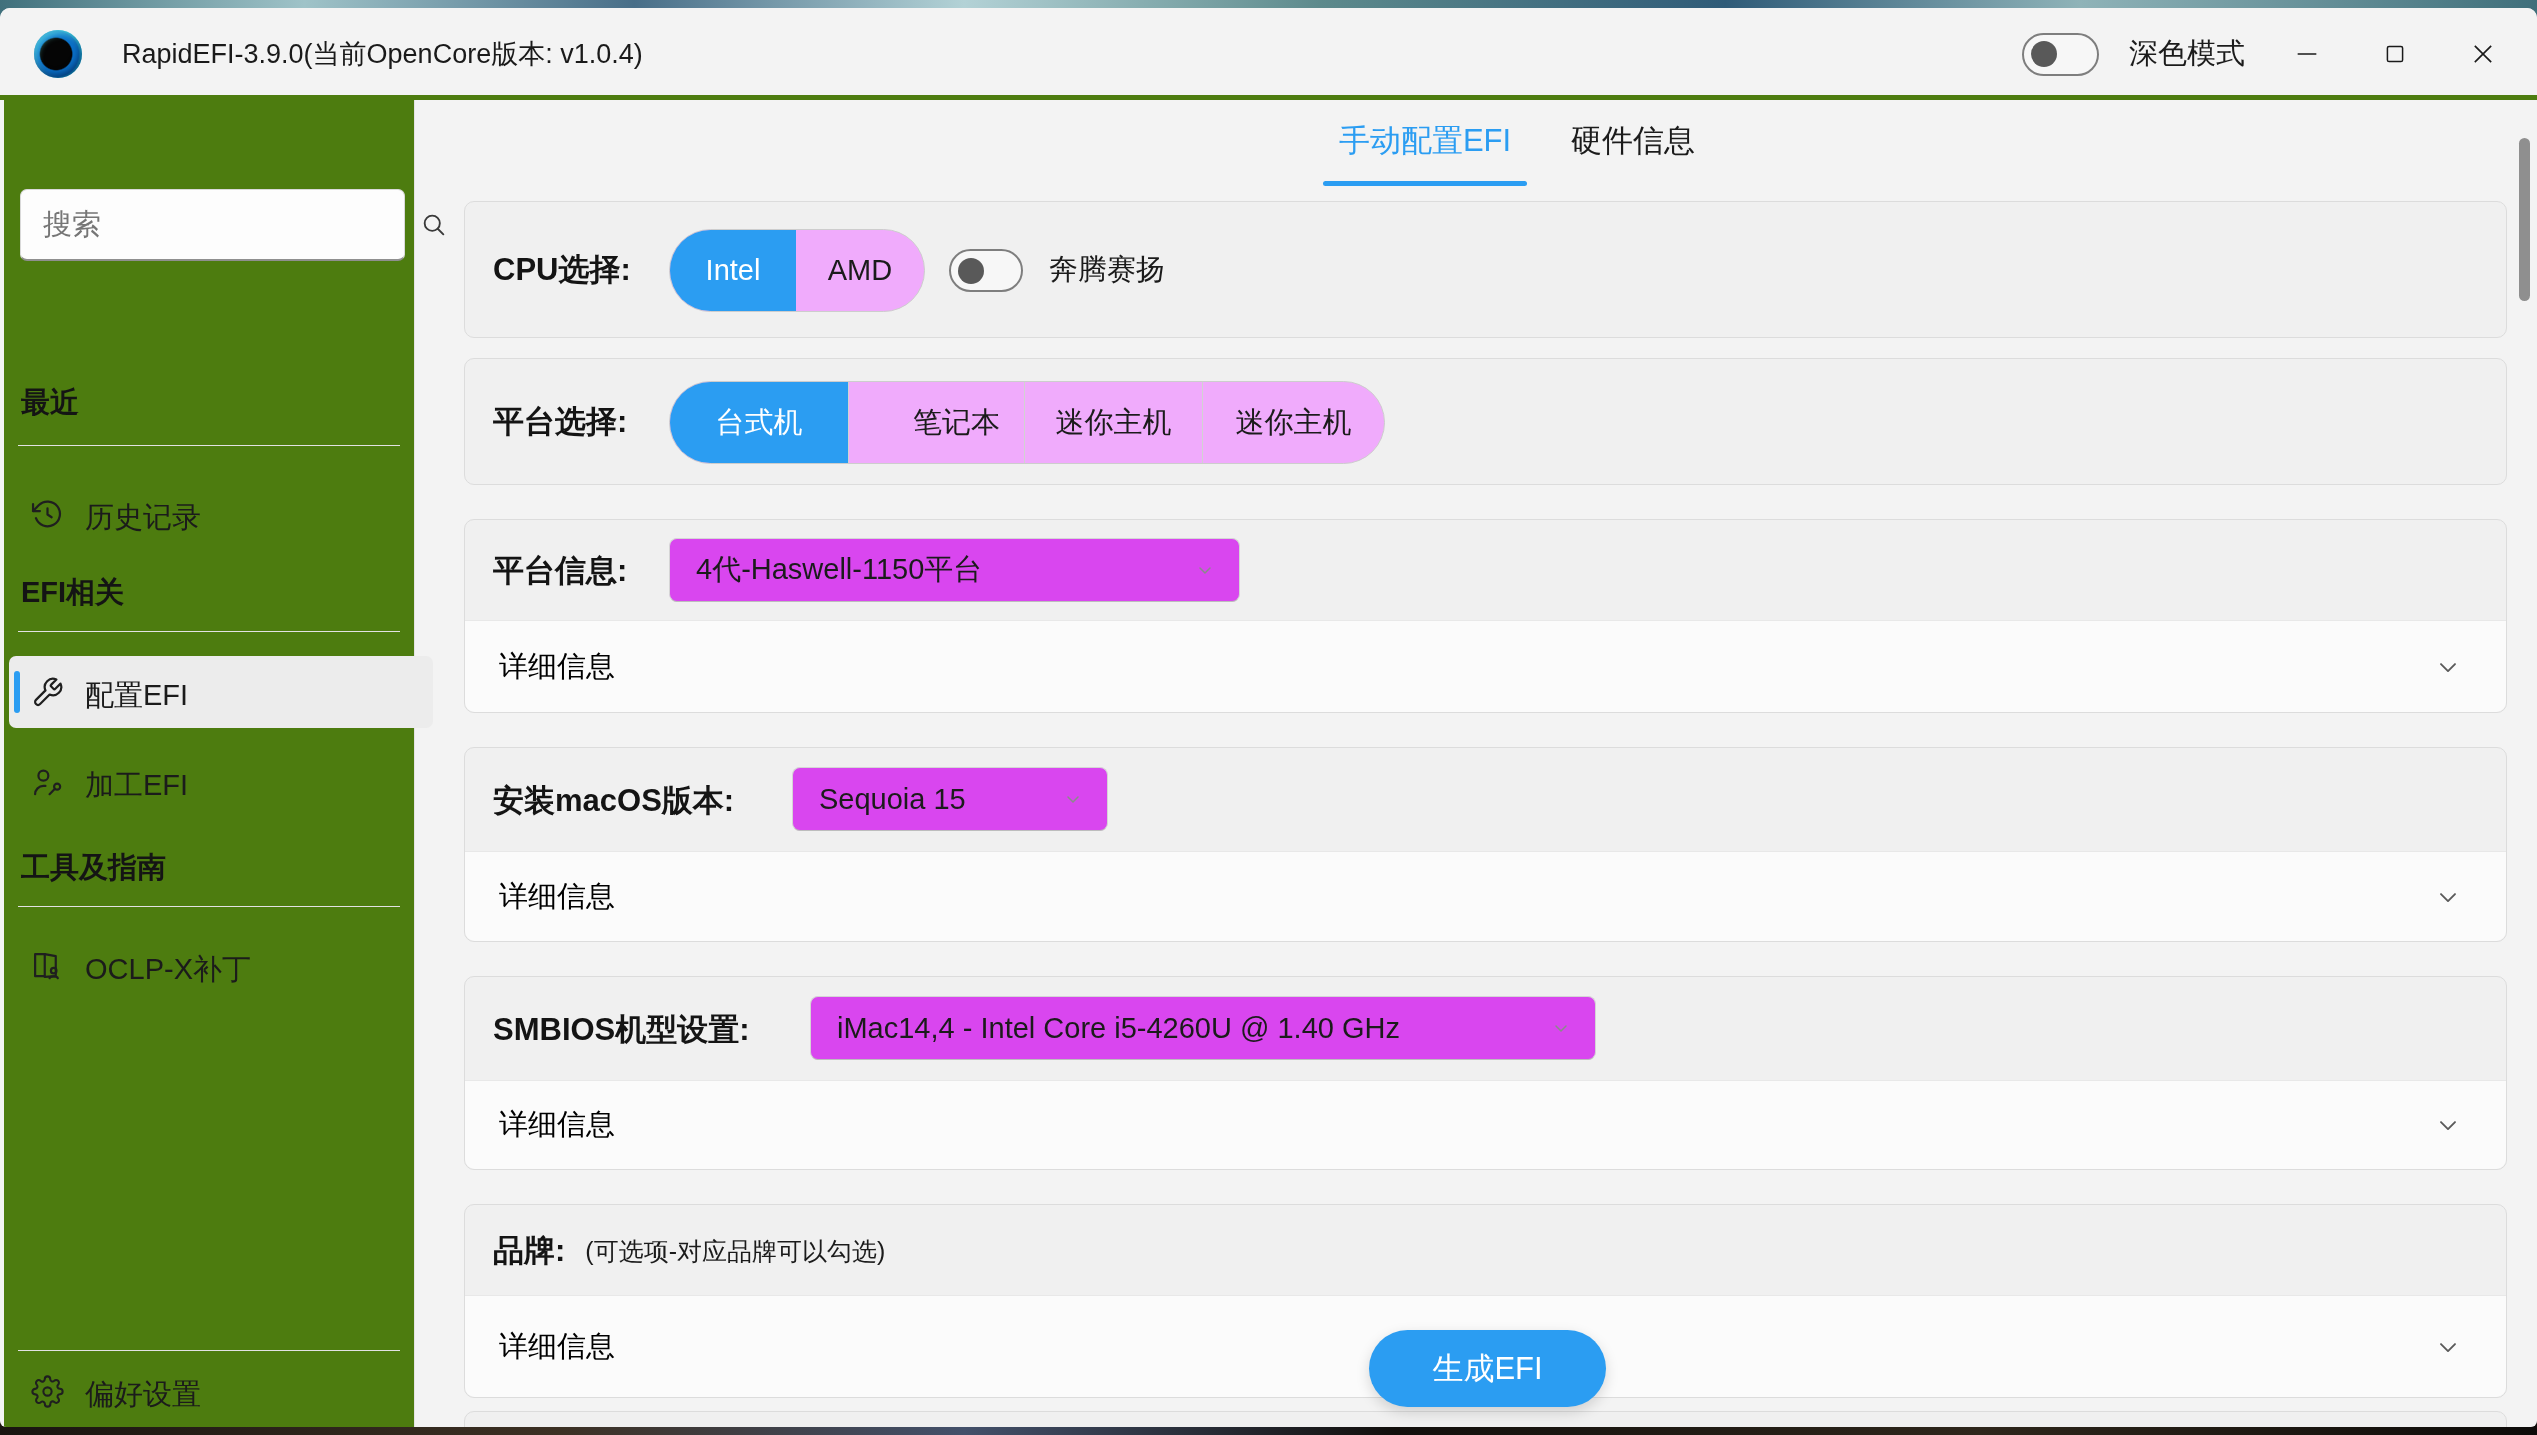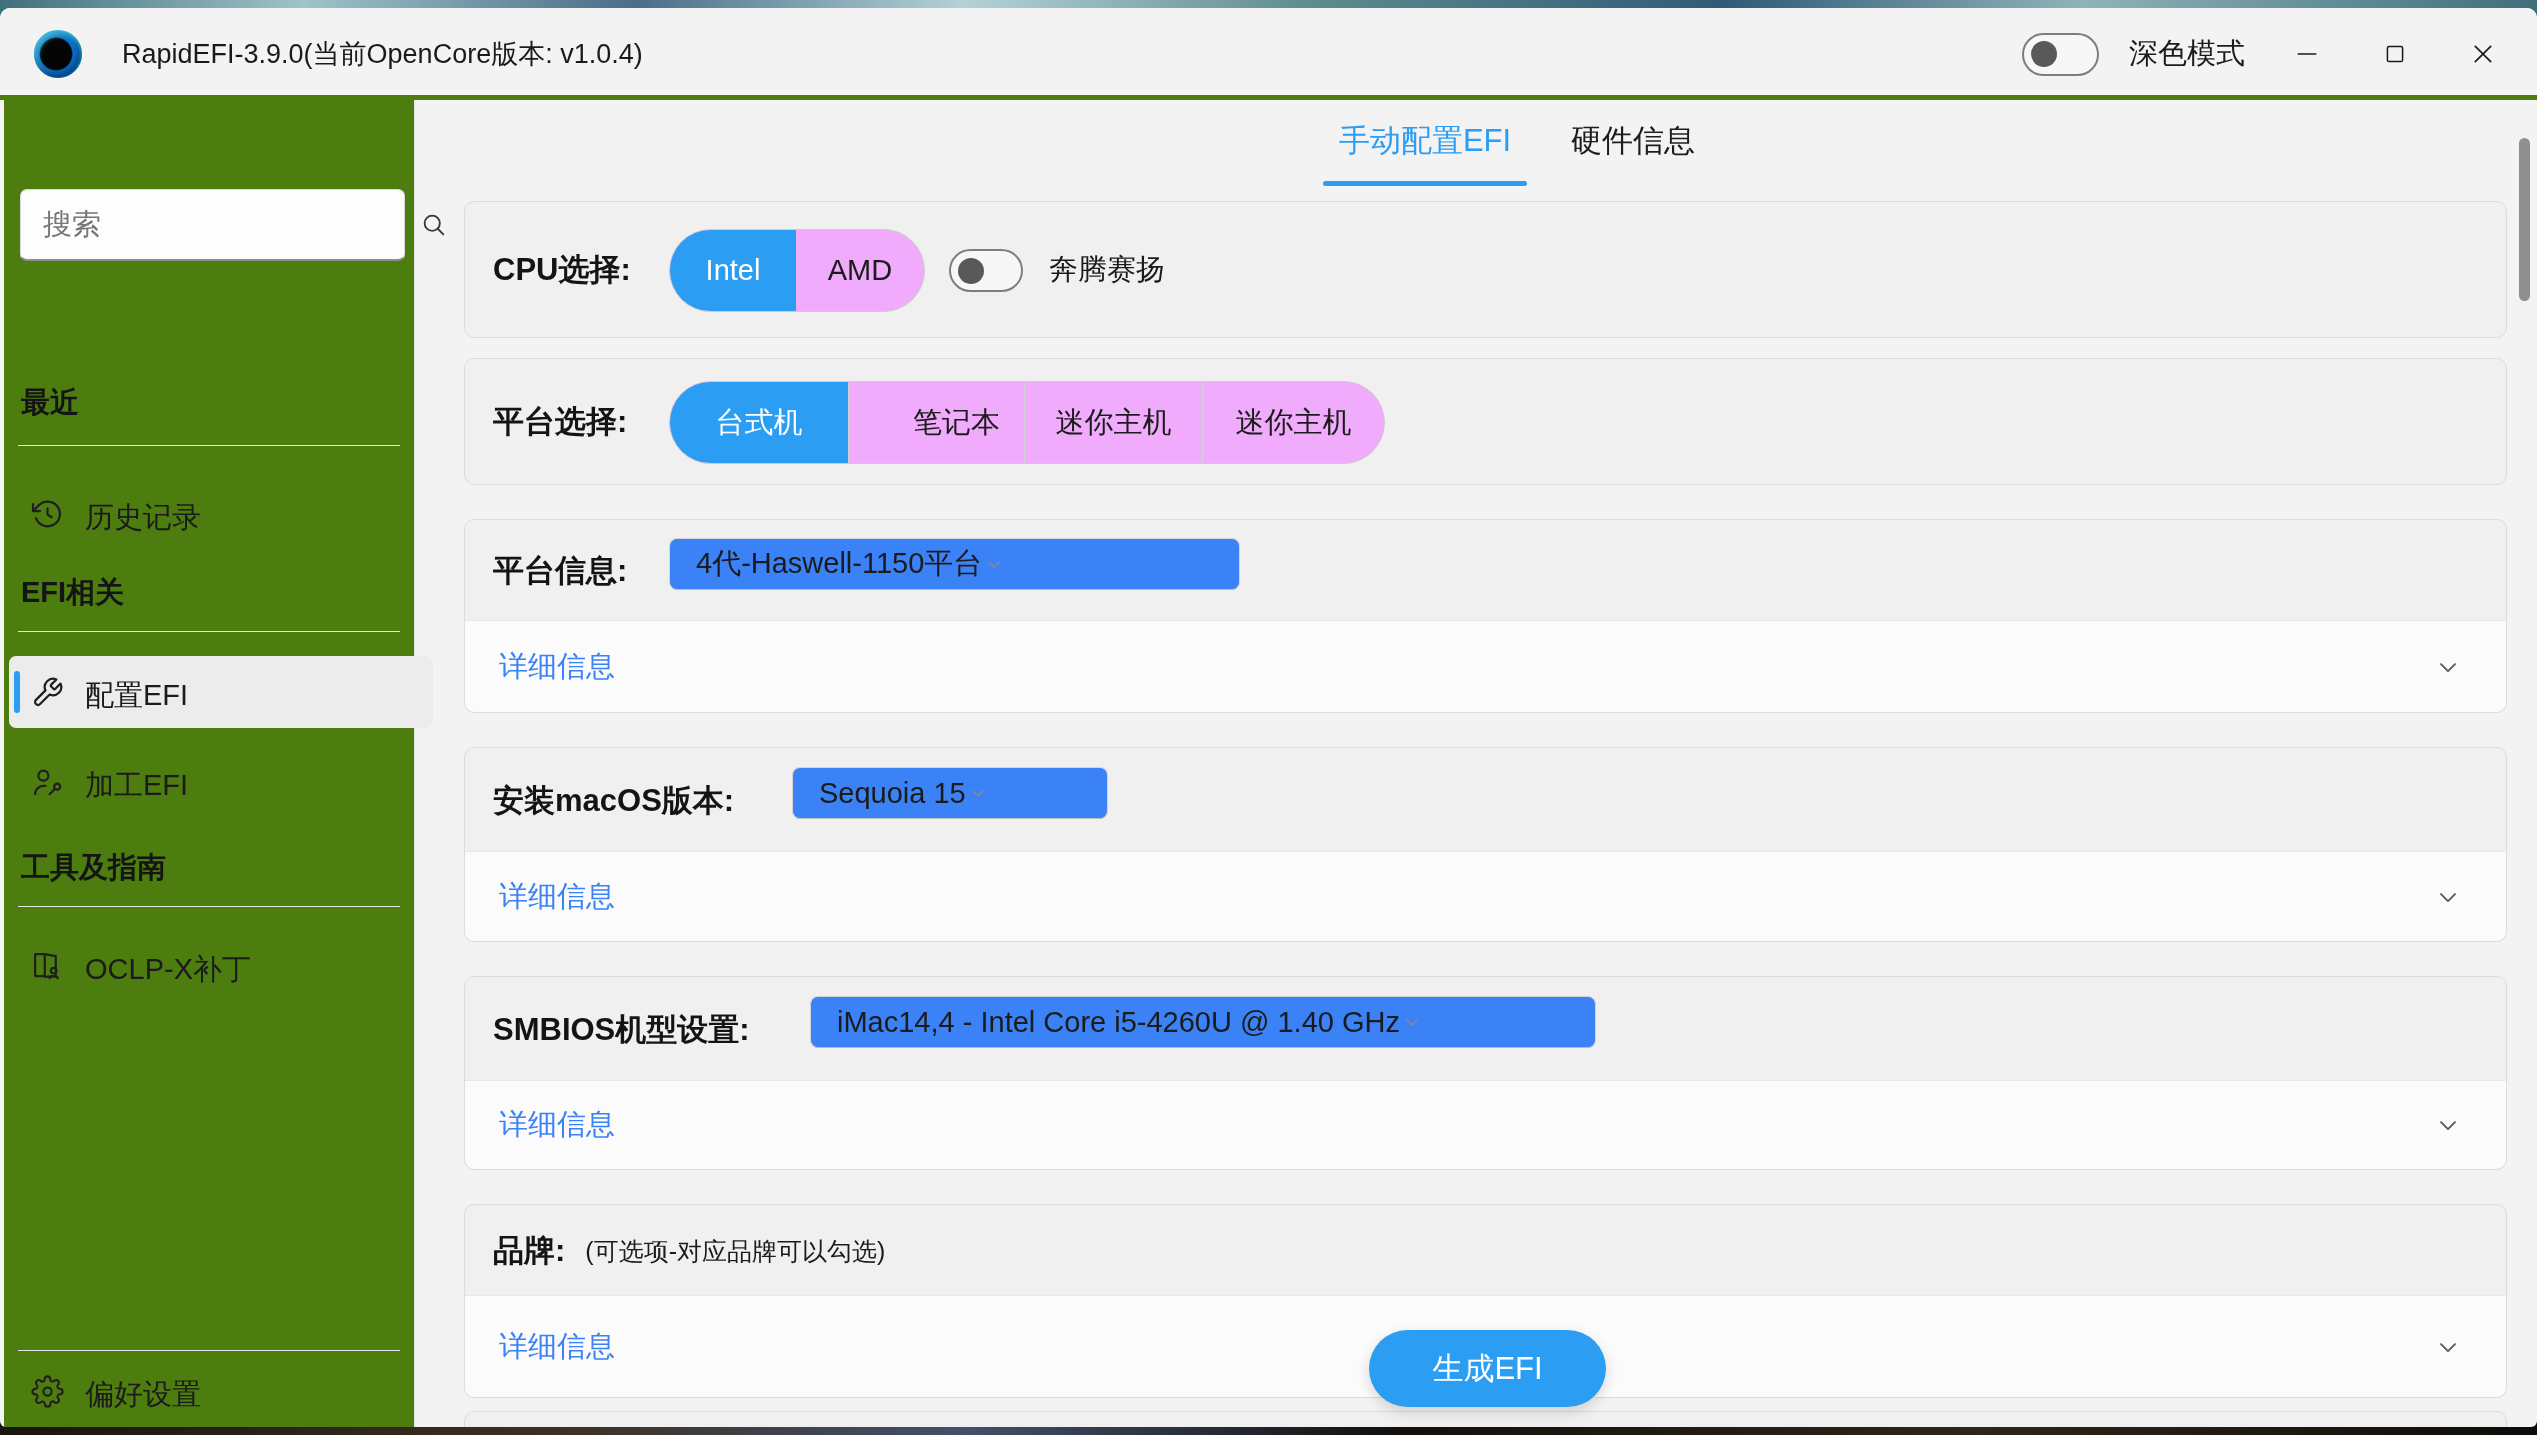--- a/index.html
+++ b/index.html
@@ -59,32 +59,32 @@
   .tab.active { color:#2b9df2; }
   .tab.active::after { content:""; position:absolute; left:-16px; right:-16px; bottom:0; height:5px; border-radius:3px; background:#2b9df2; }
 
   .card { position:absolute; left:464px; width:2043px; background:#f0f0f0; border:1px solid #dcdcdc; border-radius:10px; }
   .card-label { font-size:31px; font-weight:bold; color:#141414; }
   .row { display:flex; align-items:center; }
 
   .expander {
     position:absolute; left:0; right:0; bottom:0; background:#fbfbfb; border-top:1px solid #e8e8e8;
     border-radius:0 0 10px 10px; display:flex; align-items:center; justify-content:space-between;
-    padding:0 44px 0 34px; font-size:29px; color:#3b82f6;
+    padding:0 44px 0 34px; font-size:29px; color:#000000;
   }
   .expander .chev { color:#5a5a5a; }
 
   .seg { position:absolute; display:flex; height:83px; border:1px solid #cdcdcd; border-radius:42px; background:#f0abfc; overflow:hidden; }
   .seg-item { display:flex; align-items:center; justify-content:center; font-size:29px; color:#1b1b1b; }
   .seg.lined .seg-item + .seg-item { border-left:1px solid #d2d2d2; }
   .seg-item.active { background:#2b9df2; color:#fff; }
 
   .combo {
-    position:absolute; height:52px; background:#3b82f6; border:1px solid #d5d5d5; border-bottom-color:#bdbdbd;
-    border-radius:8px; display:flex; align-items:center; padding:0 22px 0 26px; font-size:29px;
+    position:absolute; height:64px; background:#d946ef; border:1px solid #d5d5d5; border-bottom-color:#bdbdbd;
+    border-radius:8px; display:flex; align-items:center; justify-content:space-between; padding:0 22px 0 26px; font-size:29px;
   }
   .combo .chev { color:#8a8a8a; }
 
   .hint { font-size:25px; color:#1b1b1b; margin-left:20px; }
 
   .generate-btn {
     position:absolute; left:1369px; top:1322px; width:237px; height:77px; border-radius:39px;
     background:#2b9df2; color:#fff; font-size:31px; display:flex; align-items:center; justify-content:center;
     box-shadow:0 5px 14px rgba(0,0,0,.15);
   }

